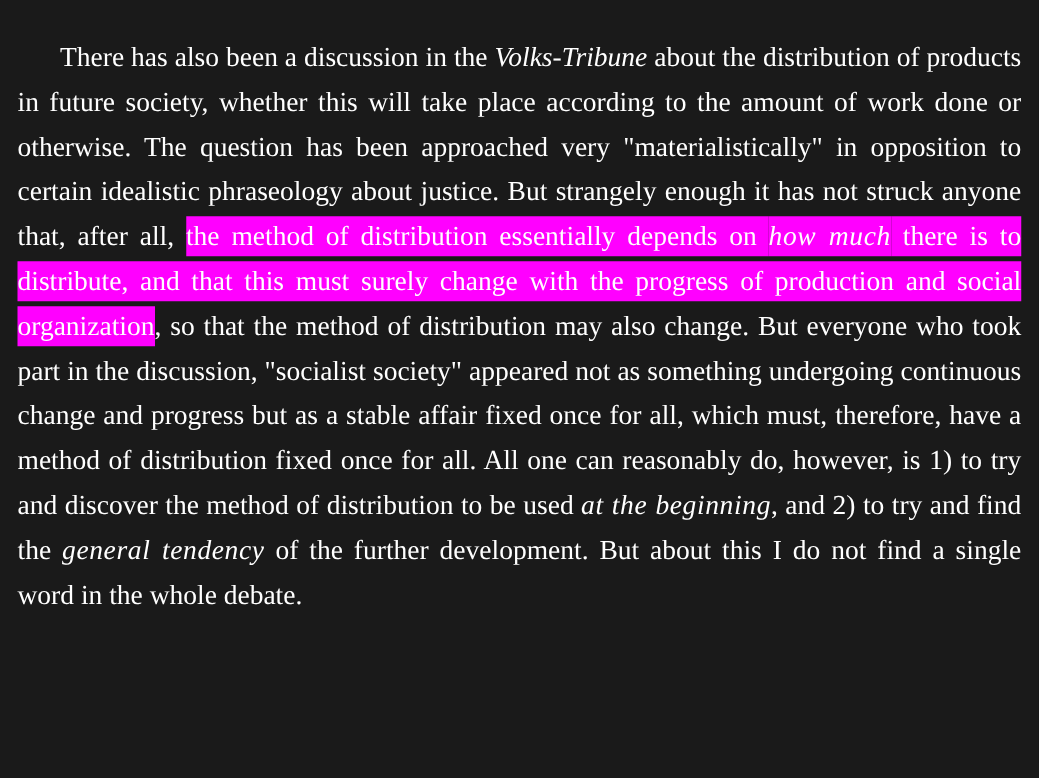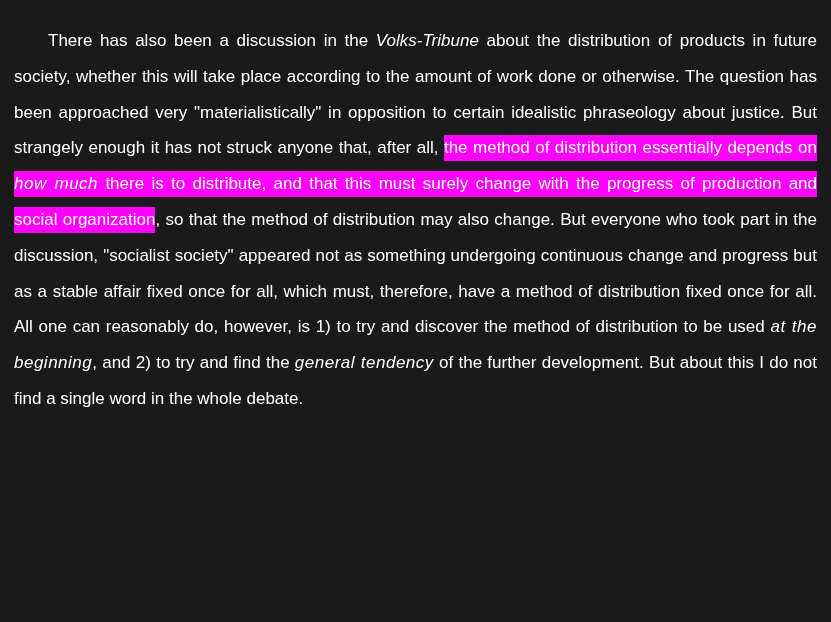--- a/index.html
+++ b/index.html
@@ -10,22 +10,22 @@
   #page {
     width: 831px;
     height: 622px;
     background: #1a1a1a;
     box-sizing: border-box;
     padding: 6px 14px 0 14px;
     overflow: hidden;
     position: relative;
   }
   .passage {
-    font-family: Liberation Sans, sans-serif;
-    font-size: 17px;
+    font-family: Liberation Serif, serif;
+    font-size: 22px;
     line-height: 35.8px;
     color: #ffffff;
     text-align: justify;
     text-justify: inter-word;
     text-indent: 34px;
     word-spacing: 0px;
     hyphens: none;
   }
   .passage .hl {
     background: #ff00ff;

